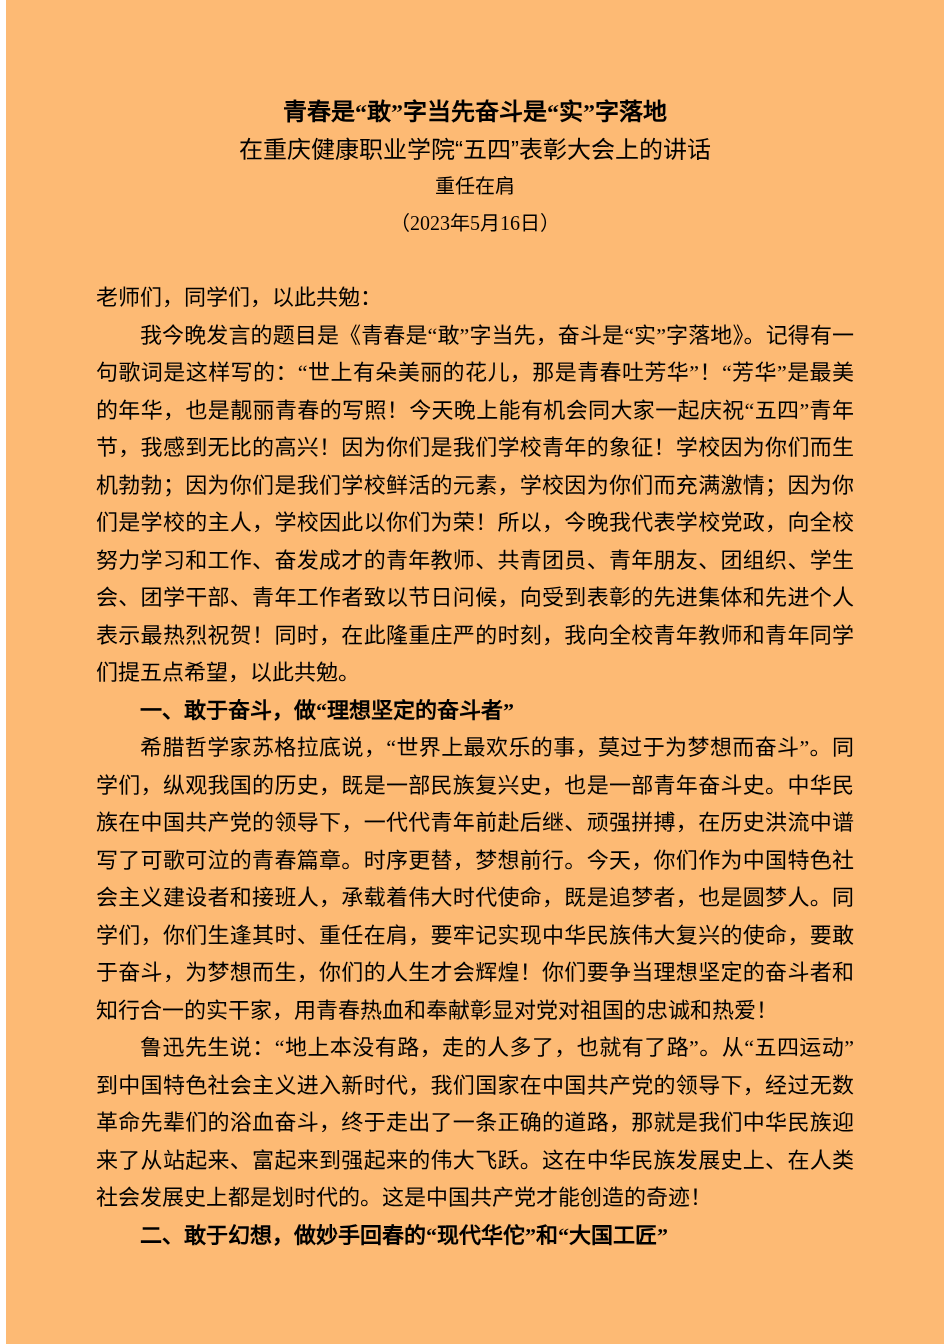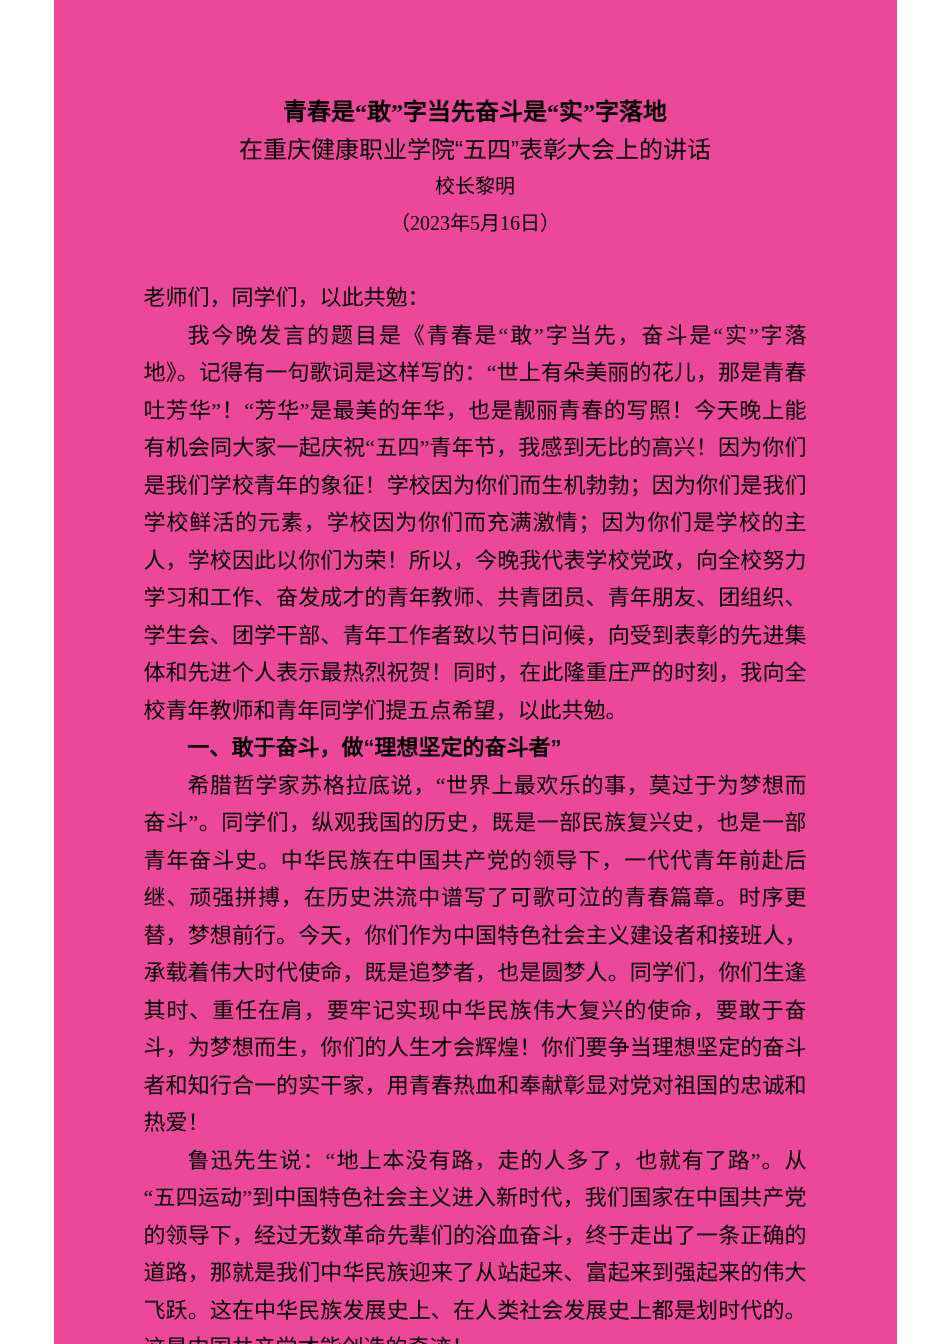--- a/index.html
+++ b/index.html
@@ -3,24 +3,24 @@
 <meta charset="utf-8">
 <title>Document</title>
 <style>
   html, body {
     margin: 0;
     padding: 0;
     background: #ffffff;
   }
   .page {
     position: relative;
-    width: 843px;
+    width: 938px;
     height: 1344px;
     margin: 0 auto;
-    background: #ec4899;
+    background: #fdba74;
     color: #000000;
     box-sizing: border-box;
     padding: 93px 90px 0 90px;
     overflow: hidden;
     font-family: "Liberation Serif", "DejaVu Serif", serif;
   }
   
   .doc-title {
     margin: 0;
     font-size: 24px;
@@ -57,32 +57,32 @@
   .doc-body p.salutation {
     text-indent: 0;
   }
   .doc-body h2.heading {
     margin: 0;
     font-size: 22px;
     font-weight: 700;
     line-height: 37.5px;
     text-indent: 2em;
     text-align: left;
-    font-family: Liberation Sans, sans-serif;
+    font-family: Liberation Serif, serif;
   }
 </style>
 </head>
 <body>
 
 <div class="page">
 
   <header>
     <h1 class="doc-title">青春是“敢”字当先奋斗是“实”字落地</h1>
     <div class="doc-subtitle">在重庆健康职业学院“五四”表彰大会上的讲话</div>
-    <div class="doc-author">校长黎明</div>
+    <div class="doc-author">重任在肩</div>
     <div class="doc-date">（2023年5月16日）</div>
   </header>
 
   <main class="doc-body">
     <p class="salutation">老师们，同学们，以此共勉：</p>
     <p class="para">我今晚发言的题目是《青春是“敢”字当先，奋斗是“实”字落地》。记得有一句歌词是这样写的：“世上有朵美丽的花儿，那是青春吐芳华”！“芳华”是最美的年华，也是靓丽青春的写照！今天晚上能有机会同大家一起庆祝“五四”青年节，我感到无比的高兴！因为你们是我们学校青年的象征！学校因为你们而生机勃勃；因为你们是我们学校鲜活的元素，学校因为你们而充满激情；因为你们是学校的主人，学校因此以你们为荣！所以，今晚我代表学校党政，向全校努力学习和工作、奋发成才的青年教师、共青团员、青年朋友、团组织、学生会、团学干部、青年工作者致以节日问候，向受到表彰的先进集体和先进个人表示最热烈祝贺！同时，在此隆重庄严的时刻，我向全校青年教师和青年同学们提五点希望，以此共勉。</p>
     <h2 class="heading">一、敢于奋斗，做“理想坚定的奋斗者”</h2>
     <p class="para">希腊哲学家苏格拉底说，“世界上最欢乐的事，莫过于为梦想而奋斗”。同学们，纵观我国的历史，既是一部民族复兴史，也是一部青年奋斗史。中华民族在中国共产党的领导下，一代代青年前赴后继、顽强拼搏，在历史洪流中谱写了可歌可泣的青春篇章。时序更替，梦想前行。今天，你们作为中国特色社会主义建设者和接班人，承载着伟大时代使命，既是追梦者，也是圆梦人。同学们，你们生逢其时、重任在肩，要牢记实现中华民族伟大复兴的使命，要敢于奋斗，为梦想而生，你们的人生才会辉煌！你们要争当理想坚定的奋斗者和知行合一的实干家，用青春热血和奉献彰显对党对祖国的忠诚和热爱！</p>
     <p class="para">鲁迅先生说：“地上本没有路，走的人多了，也就有了路”。从“五四运动”到中国特色社会主义进入新时代，我们国家在中国共产党的领导下，经过无数革命先辈们的浴血奋斗，终于走出了一条正确的道路，那就是我们中华民族迎来了从站起来、富起来到强起来的伟大飞跃。这在中华民族发展史上、在人类社会发展史上都是划时代的。这是中国共产党才能创造的奇迹！</p>
     <h2 class="heading">二、敢于幻想，做妙手回春的“现代华佗”和“大国工匠”</h2>

